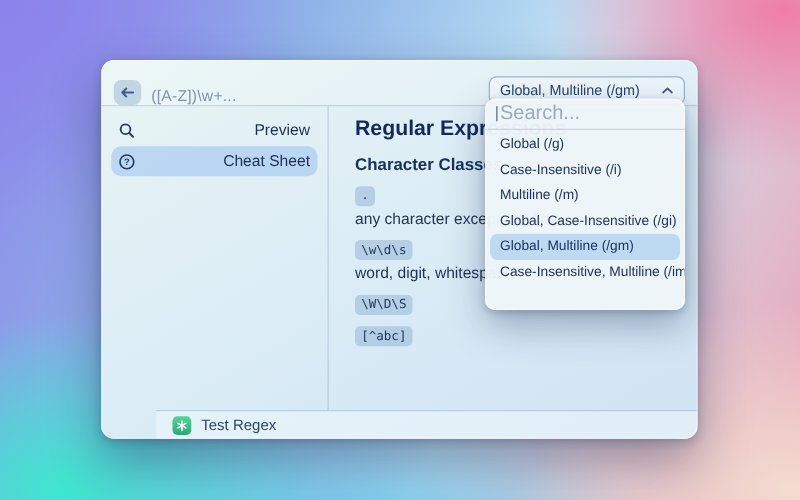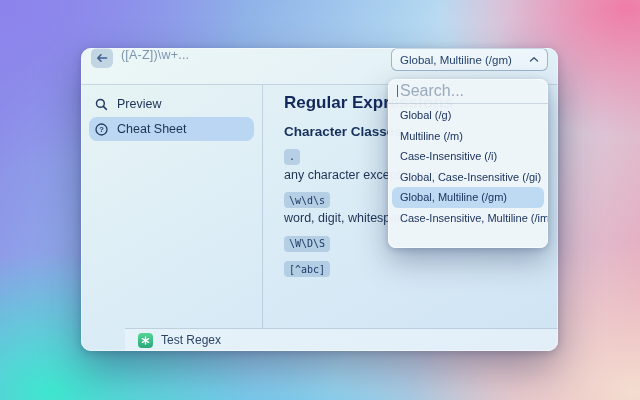--- a/index.html
+++ b/index.html
@@ -22,21 +22,21 @@
     position:absolute; left:81px; top:48px; width:477px; height:303px;
     border-radius:10px;
     background:linear-gradient(150deg, #e9f5f4 0%, #dcedf6 45%, #cfe3f4 100%);
     box-shadow:0 18px 40px rgba(25,30,70,0.38), 0 2px 8px rgba(25,30,70,0.22);
     display:flex; flex-direction:column; overflow:hidden;
     outline:1px solid rgba(255,255,255,0.45); outline-offset:-1px;
   }
 
   
   .win-header {
-    height:37px; flex:0 0 37px; display:flex; align-items:flex-start;
+    height:37px; flex:0 0 37px; display:flex; align-items:flex-end;
     padding:0 10px; gap:8px;
     border-bottom:1px solid rgba(130,155,180,0.35);
     background:rgba(255,255,255,0.18);
   }
   .back-btn {
     width:22px; height:20px; border-radius:6px;
     background:rgba(160,185,210,0.55);
     display:flex; align-items:center; justify-content:center;
     cursor:pointer; flex:0 0 auto;
   }
@@ -50,21 +50,21 @@
   .select-btn .value { flex:1 1 auto; font-size:11.5px; color:#24436f; font-weight:500; }
 
   
   .win-body { flex:1 1 auto; display:flex; min-height:0; }
   .sidebar {
     width:182px; flex:0 0 182px; padding:7px 8px;
     border-right:1px solid rgba(130,155,180,0.35);
   }
   .side-item {
     height:24px; display:flex; align-items:center; gap:9px;
-    padding:0 6px; border-radius:8px; margin-bottom:1px; cursor:pointer;
+    padding:0 6px; border-radius:8px; margin-bottom:1px; cursor:pointer;justify-content:space-between;
   }
   .side-item.selected { background:rgba(165,200,240,0.65); }
   .side-item .label { font-size:12.5px; color:#1c3154; }
 
   .main { flex:1 1 auto; padding:8px 0 0 21px; overflow:hidden; min-width:0; }
   .page-title { font-size:17px; font-weight:700; color:#13295c; white-space:nowrap; }
   .section-title { margin-top:11px; font-size:13.5px; font-weight:700; color:#16305c; white-space:nowrap; }
   .entries { margin-top:7px; }
   .entry { margin-bottom:7px; }
   .code-badge {
@@ -202,24 +202,24 @@
 
   <div class="dropdown-panel">
     <div class="dd-search">
       <div class="dd-caret"></div>
       <input type="text" placeholder="Search..." style="">
     </div>
     <div class="dd-options">
 
         <div class="dd-option">Global (/g)</div>
 
+        <div class="dd-option">Case-Insensitive (/i)</div>
+
         <div class="dd-option">Multiline (/m)</div>
 
-        <div class="dd-option">Case-Insensitive (/i)</div>
-
         <div class="dd-option">Global, Case-Insensitive (/gi)</div>
 
         <div class="dd-option selected">Global, Multiline (/gm)</div>
 
         <div class="dd-option">Case-Insensitive, Multiline (/im)</div>
 
       </div>
   </div>
 
 </div>

